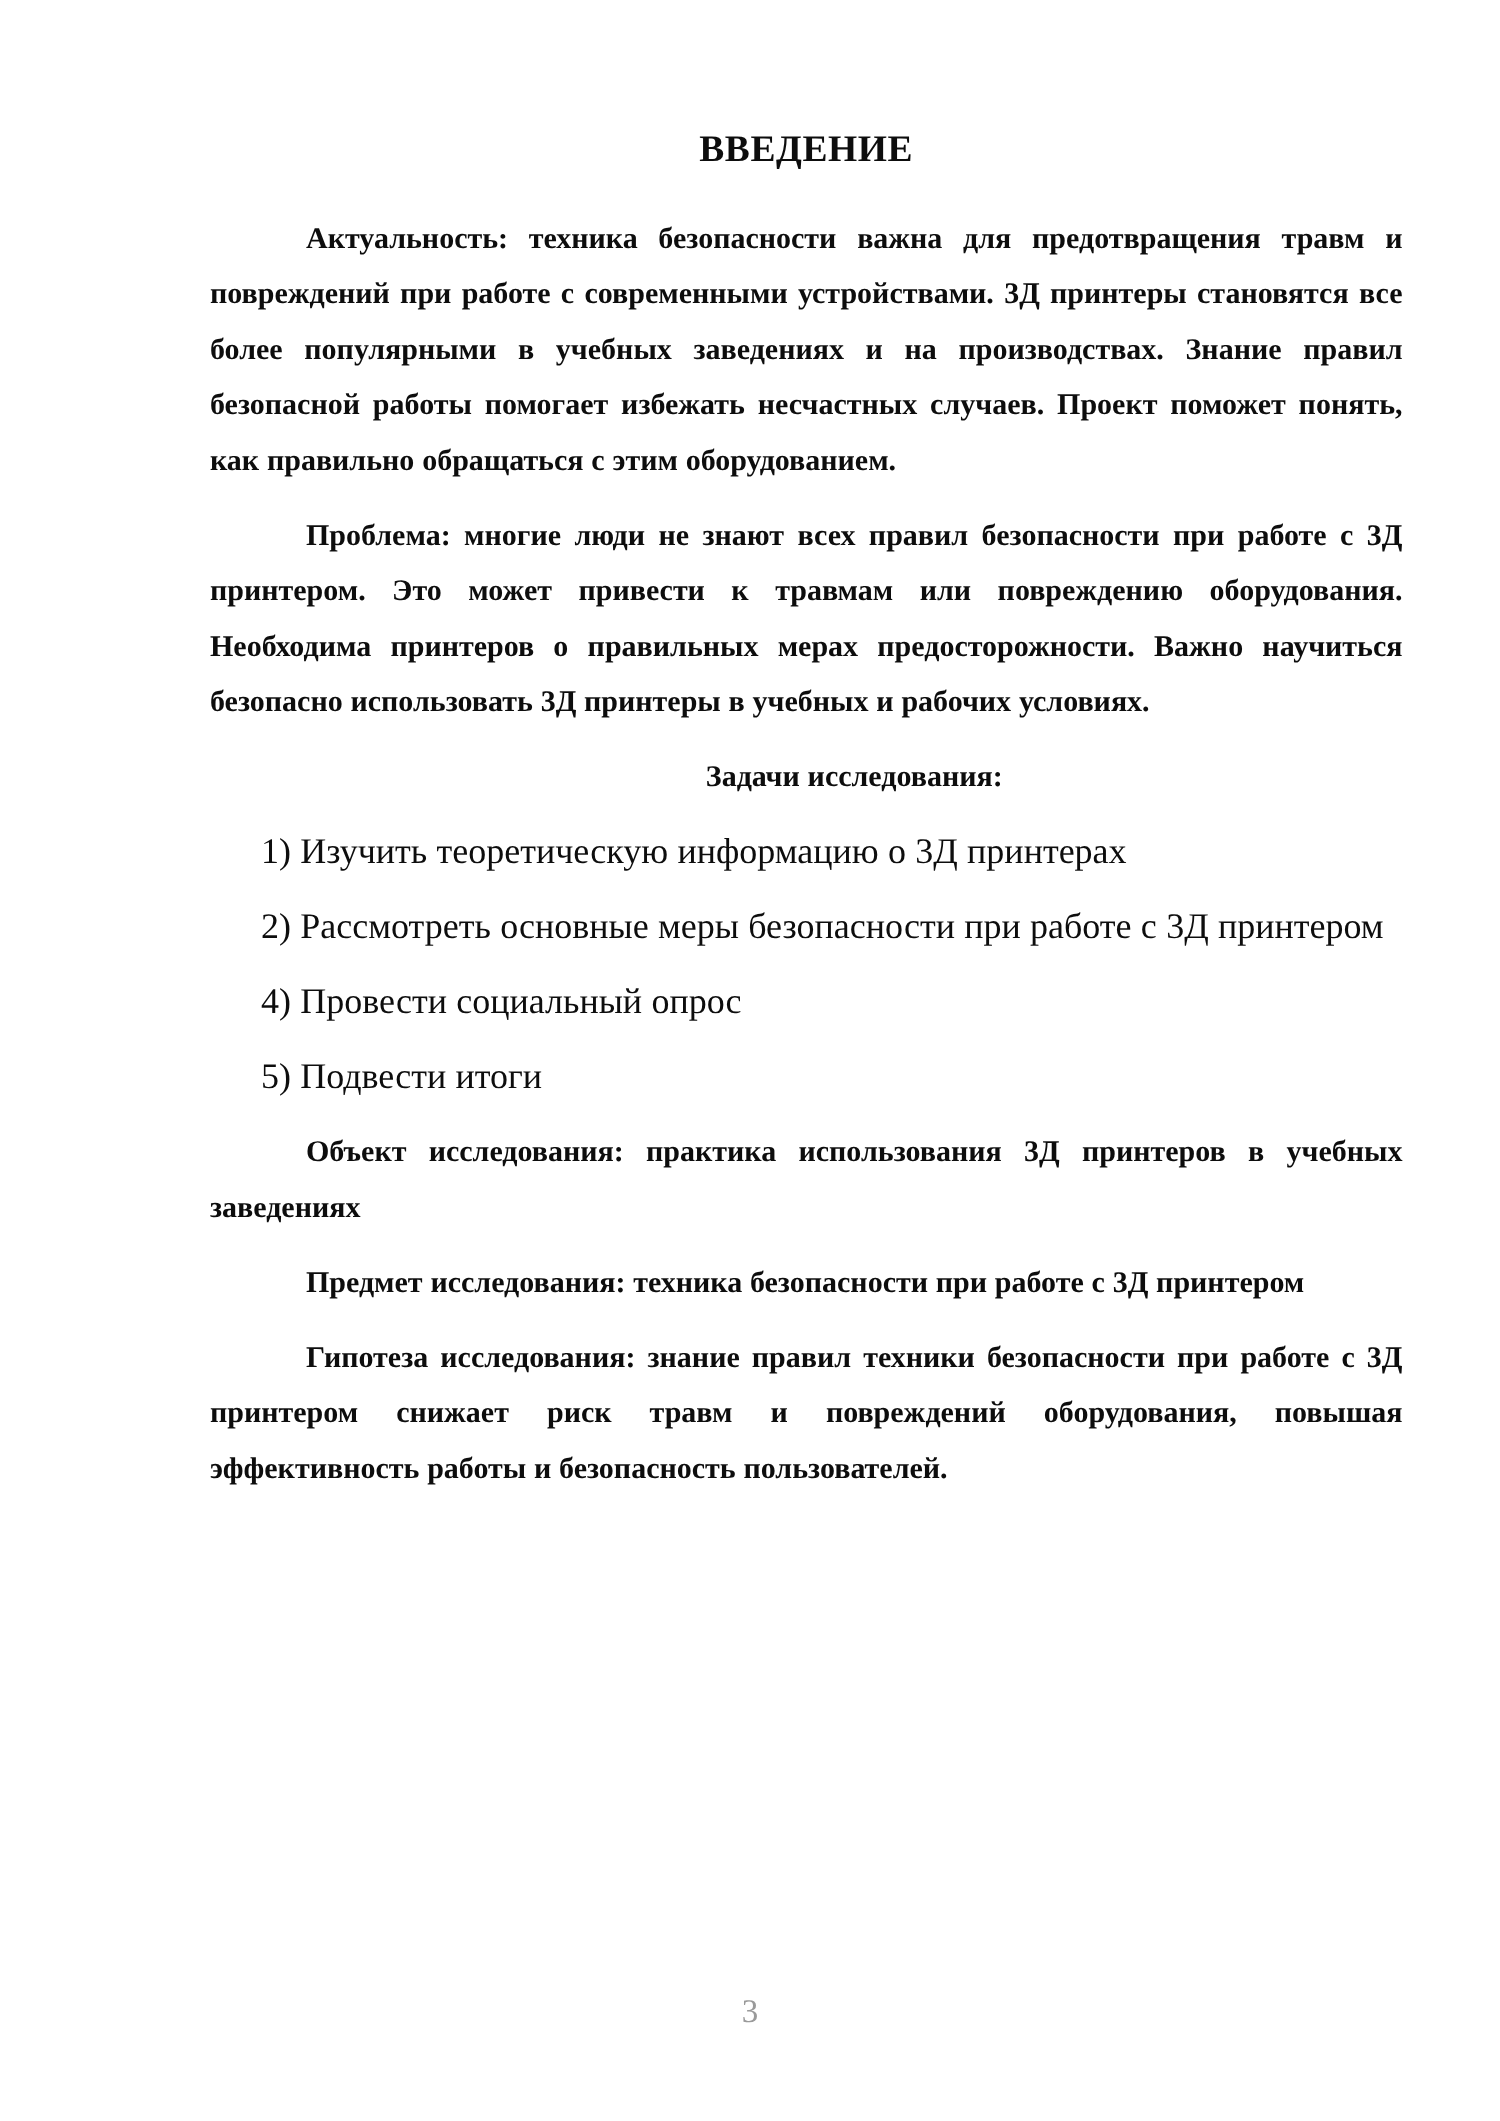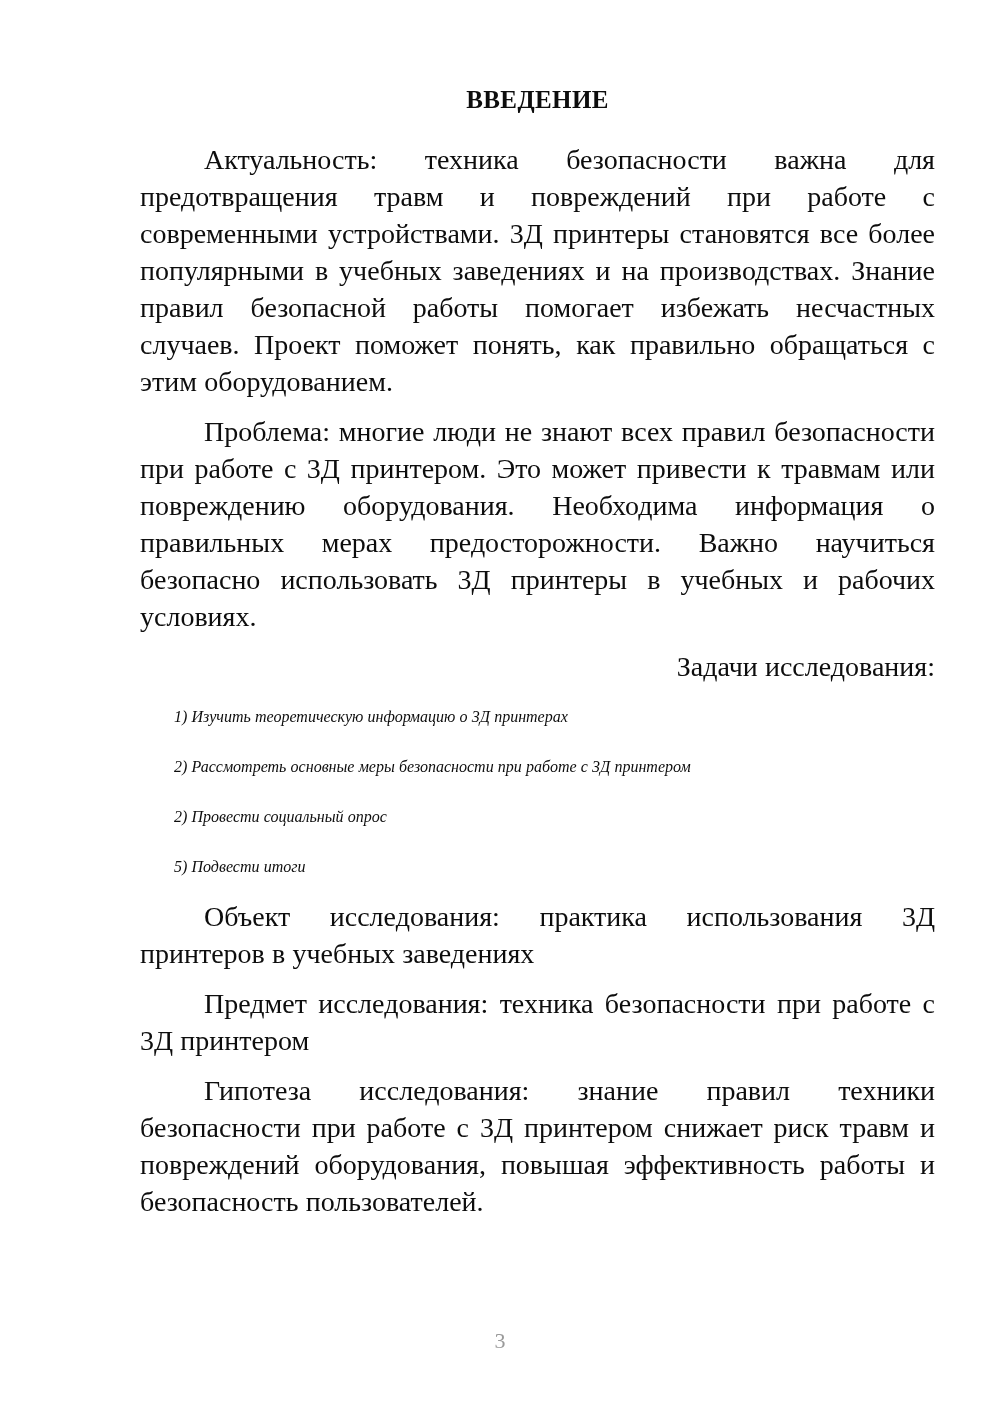--- a/index.html
+++ b/index.html
@@ -30,53 +30,53 @@
   .doc-title {
     font-size: 25px;
     font-weight: bold;
     text-align: center;
     letter-spacing: 0.4px;
     line-height: 1.25;
     margin: 0 0 26px 0;
   }
 
   .para {
-    font-size: 28px;
+    font-size: 20px;
     line-height: 37px;
     text-align: justify;
     text-justify: inter-word;
     text-indent: 64px;
     margin: 0 0 13px 0;
     hyphens: none;
     word-spacing: 0.2px;
+    font-weight: bold;
   }
 
   .para:last-of-type {
     margin-bottom: 0;
   }
 
   .para-plain {
-    text-align: right;
+    text-align: center;
   }
 
   .list {
     list-style: none;
     margin: 0;
     padding: 0;
   }
 
   .list-item {
-    font-size: 16px;
+    font-size: 24px;
     line-height: 37px;
     text-align: justify;
     text-justify: inter-word;
     text-indent: 34px;
     margin: 0 0 13px 0;
     word-spacing: 0.2px;
-    font-style: italic;
   }
 
   .list-item.short {
     text-align: left;
   }
 
   .page-number {
     position: absolute;
     left: 0;
     right: 0;
@@ -91,29 +91,29 @@
 <body>
 
 <div class="page">
 
   <div class="content">
 
     <h1 class="doc-title">ВВЕДЕНИЕ</h1>
 
     <p class="para">Актуальность: техника безопасности важна для предотвращения травм и повреждений при работе с современными устройствами. 3Д принтеры становятся все более популярными в учебных заведениях и на производствах. Знание правил безопасной работы помогает избежать несчастных случаев. Проект поможет понять, как правильно обращаться с этим оборудованием.</p>
 
-    <p class="para">Проблема: многие люди не знают всех правил безопасности при работе с 3Д принтером. Это может привести к травмам или повреждению оборудования. Необходима информация о правильных мерах предосторожности. Важно научиться безопасно использовать 3Д принтеры в учебных и рабочих условиях.</p>
+    <p class="para">Проблема: многие люди не знают всех правил безопасности при работе с 3Д принтером. Это может привести к травмам или повреждению оборудования. Необходима принтеров о правильных мерах предосторожности. Важно научиться безопасно использовать 3Д принтеры в учебных и рабочих условиях.</p>
 
 
     <p class="para para-plain">Задачи исследования:</p>
 
     <ul class="list">
       <li class="list-item short">1) Изучить теоретическую информацию о 3Д принтерах</li>
       <li class="list-item">2) Рассмотреть основные меры безопасности при работе с 3Д принтером</li>
-      <li class="list-item short">2) Провести социальный опрос</li>
+      <li class="list-item short">4) Провести социальный опрос</li>
       <li class="list-item short">5) Подвести итоги</li>
     </ul>
 
     <p class="para">Объект исследования: практика использования 3Д принтеров в учебных заведениях</p>
 
     <p class="para">Предмет исследования: техника безопасности при работе с 3Д принтером</p>
 
     <p class="para">Гипотеза исследования: знание правил техники безопасности при работе с 3Д принтером снижает риск травм и повреждений оборудования, повышая эффективность работы и безопасность пользователей.</p>
 
   </div>

